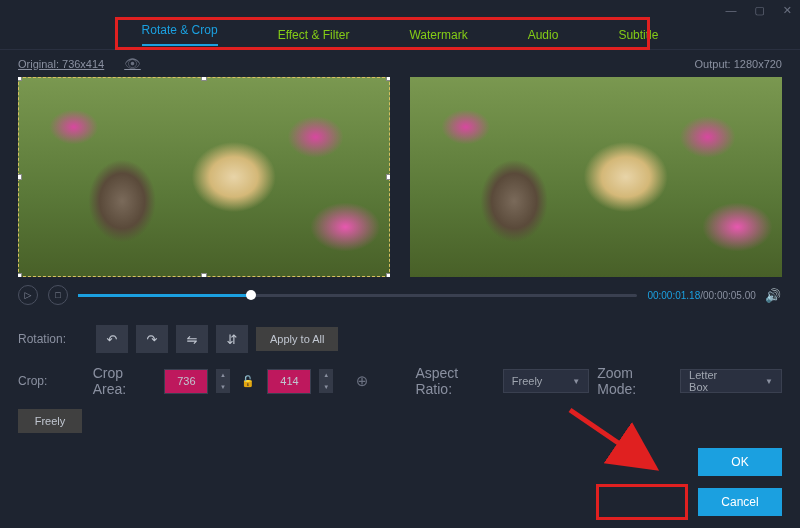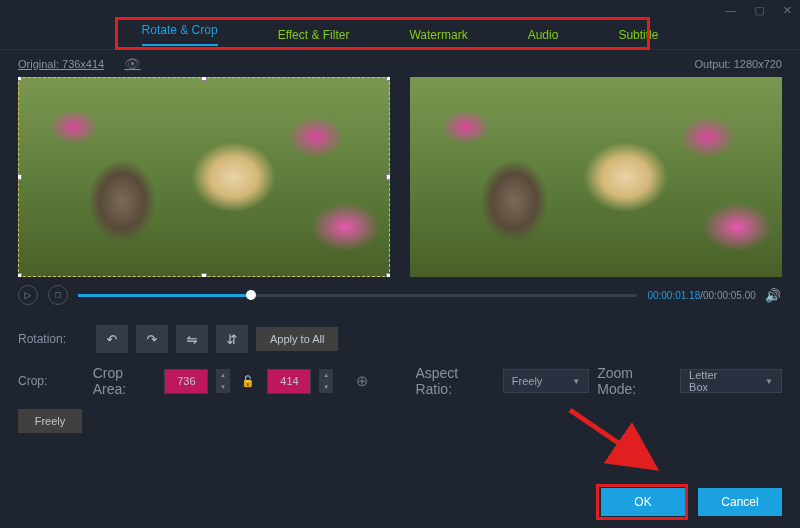--- a/index.html
+++ b/index.html
@@ -230,33 +230,35 @@
   cursor: pointer;
   font-size: 11px;
   gap: 30px;
 }
 .dropdown .caret { font-size: 8px; color: #8a90a0; }
 .footer {
   position: absolute;
   bottom: 12px;
   right: 18px;
   display: flex;
+  gap: 12px;
+  flex-direction: column;
 }
 .ok-btn, .cancel-btn {
   width: 84px;
   height: 28px;
   background: #1ba0e0;
   color: #fff;
   display: flex;
   align-items: center;
   justify-content: center;
   cursor: pointer;
   font-size: 12px;
 }
-.cancel-btn { background: #1ba0e0; margin-left: 13px; }
+.cancel-btn { background: #1ba0e0; }
 .highlight-ok {
   position: absolute;
   bottom: 8px;
   right: 112px;
   width: 92px;
   height: 36px;
   border: 3px solid #e02020;
   pointer-events: none;
 }
 .arrow {

